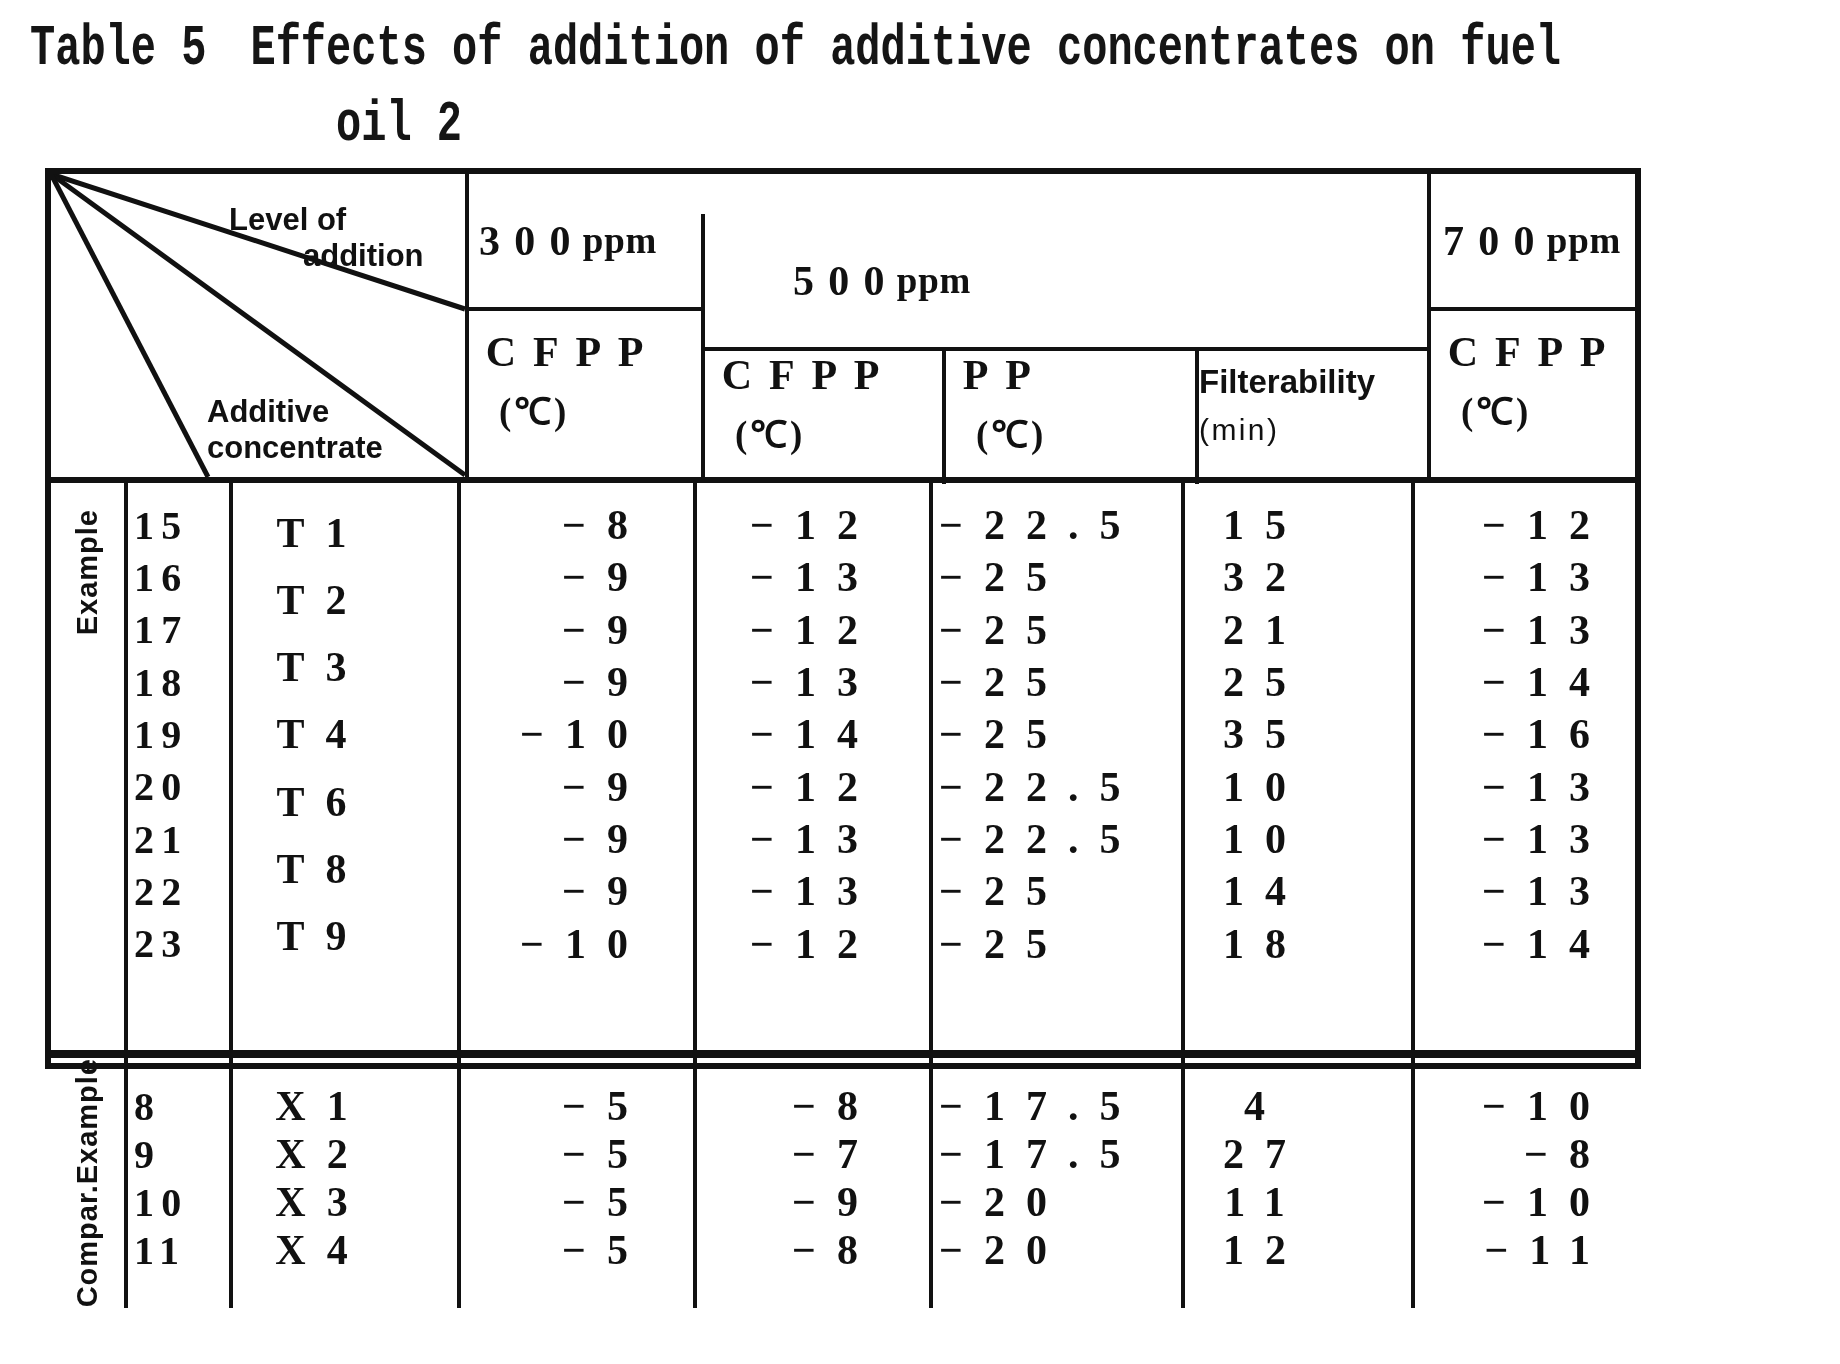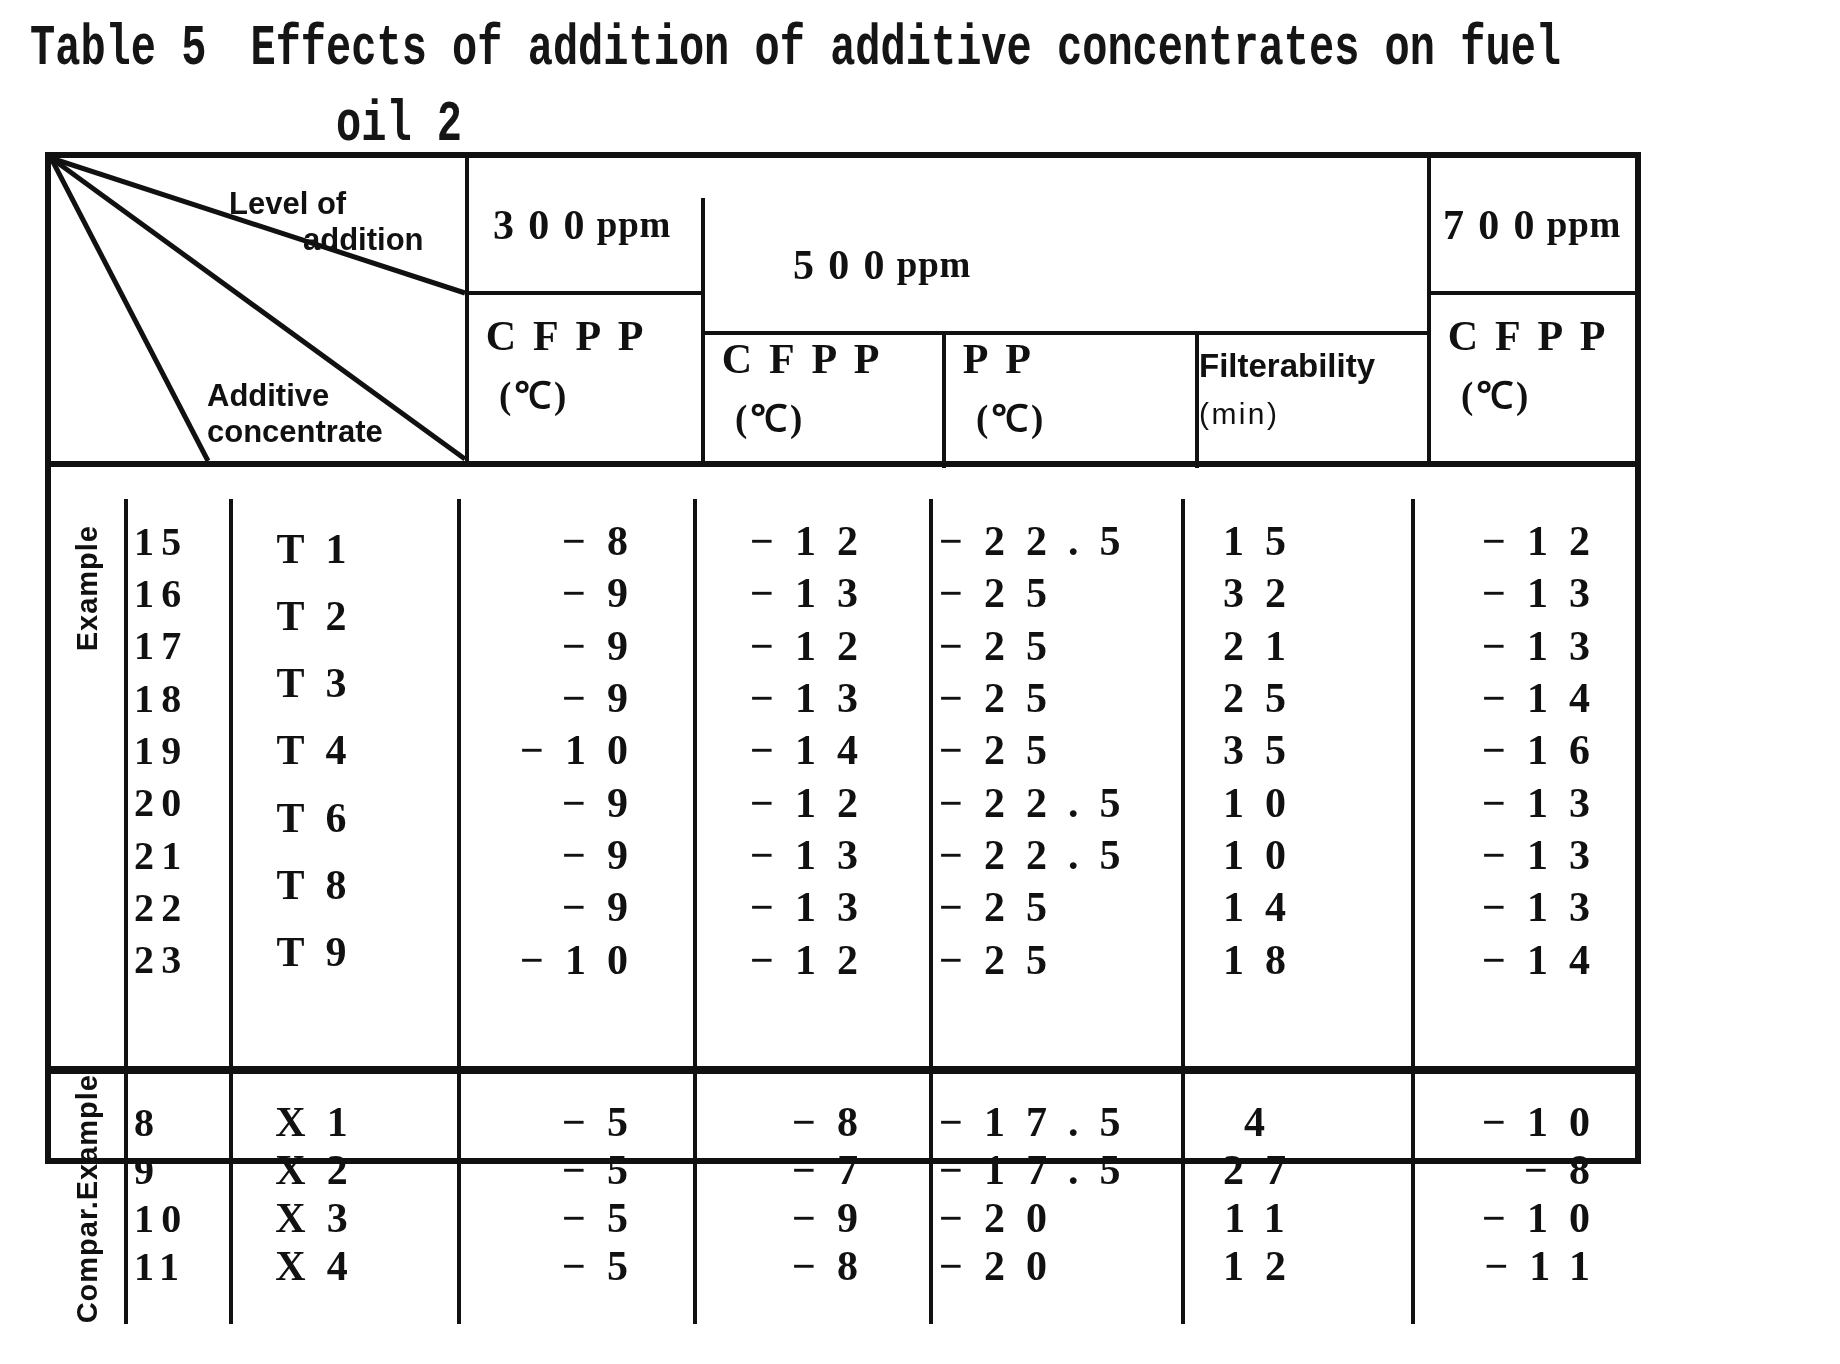--- a/index.html
+++ b/index.html
@@ -13,44 +13,43 @@
     position:absolute; left:30px; top:16px;
     font-family:"Liberation Mono", monospace; font-weight:700; font-size:42px;
     transform:scaleY(1.38); transform-origin:0 0; white-space:nowrap; color:#151515;
   }
   .title-line1 { display:flex; align-items:baseline; }
   .title-text1 { margin-left:44px; }
   .title-line2 { margin-left:306px; margin-top:7px; }
 
   
   .dtable {
-    position:absolute; left:45px; top:152px; width:1596px; height:1012px;
+    position:absolute; left:45px; top:168px; width:1596px; height:901px;
     border:6px solid #111; box-sizing:border-box; display:flex; flex-direction:column;
     background:#fff;
-    gap:32px;
   }
 
   
   .thead { display:flex; height:303px; border-bottom:6px solid #111; flex:0 0 auto; }
   .corner { width:414px; position:relative; flex:0 0 auto; }
   .corner svg { position:absolute; inset:0; width:100%; height:100%; }
   .corner-label { position:absolute; font-family:"Liberation Sans", sans-serif; font-weight:700; font-size:31px; white-space:nowrap; }
   .lvl1 { left:178px; top:28px; }
   .lvl2 { left:252px; top:64px; }
   .addblock { left:156px; top:220px; line-height:36px; }
 
   .hblock { border-left:4px solid #111; display:flex; flex-direction:column; box-sizing:border-box; }
   .hb-300 { width:236px; flex:0 0 auto; }
   .hb-500 { width:726px; flex:0 0 auto;margin-top:40px; }
   .hb-700 { flex:1; }
   .ppm-cell {
     height:133px; border-bottom:4px solid #111; display:flex; align-items:center;
     flex:0 0 auto; white-space:nowrap;
   }
-  .ppm-300 { padding-left:24px; }
+  .ppm-300 { padding-left:10px; }
   .ppm-500 { padding-left:88px; }
   .ppm-700 { padding-left:12px; }
   .ppm-digits { font-weight:700; font-size:42px; letter-spacing:0.34em; }
   .ppm-unit   { font-weight:700; font-size:37px; letter-spacing:0.02em; margin-left:-2px; }
 
   .mrow { flex:1; display:flex; }
   .measure {
     flex:1; display:flex; flex-direction:column; justify-content:center; 
     padding-bottom:26px; box-sizing:border-box;
   }

